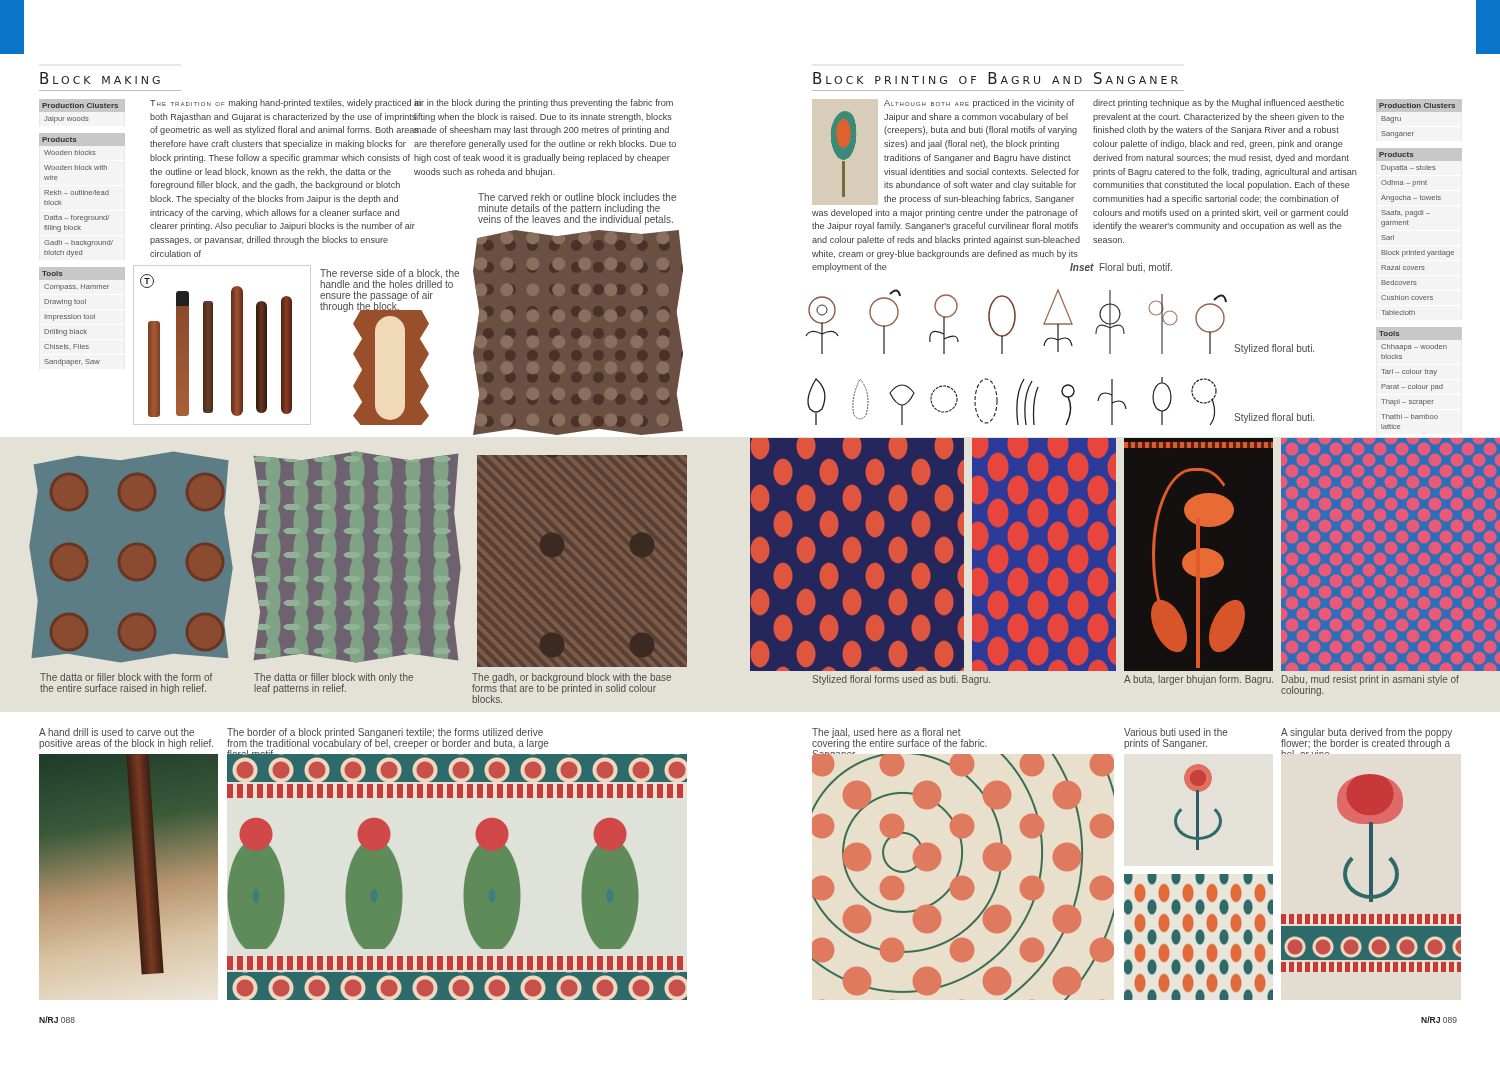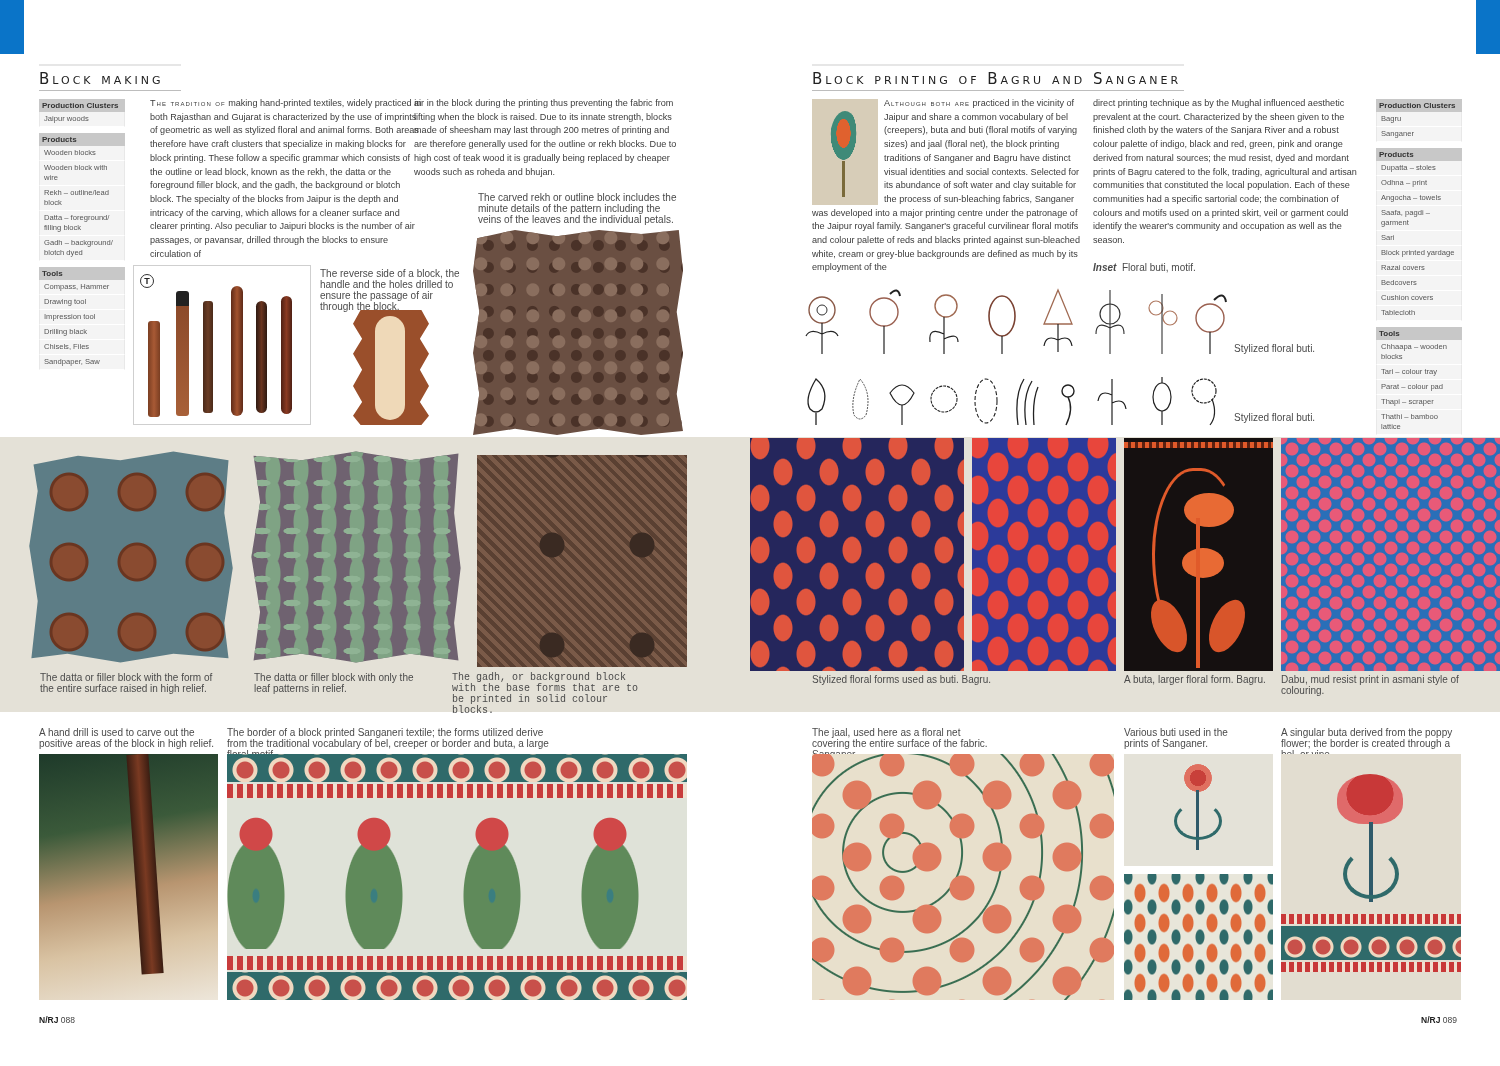--- a/index.html
+++ b/index.html
@@ -97,21 +97,21 @@
 <div class="abs caption" style="left:478px; top:192px; width:200px;">The carved rekh or outline block includes the minute details of the pattern including the veins of the leaves and the individual petals.</div>
 
 <div class="abs img" style="left:473px; top:230px; width:210px; height:205px; background:radial-gradient(circle at 30% 30%, #8a6e5e 0 6px, transparent 7px) 0 0/26px 26px, radial-gradient(circle at 70% 70%, #4a3228 0 5px, transparent 6px) 0 0/22px 22px, #6a4f42; clip-path:polygon(2% 4%,20% 0,40% 3%,60% 0,80% 2%,98% 0,100% 20%,97% 40%,100% 60%,97% 80%,100% 98%,80% 100%,60% 97%,40% 100%,20% 97%,0 100%,3% 80%,0 60%,3% 40%,0 20%);"></div>
 
 <div class="abs img" style="left:25px; top:447px; width:212px; height:220px; background:radial-gradient(circle, #8a4b30 0 16px, #6a3520 17px 19px, transparent 20px) 10px 10px/68px 70px, #5d7d86; clip-path:polygon(4% 8%,25% 4%,45% 6%,70% 2%,96% 6%,94% 30%,98% 55%,94% 80%,96% 96%,70% 94%,45% 98%,20% 94%,3% 96%,6% 70%,2% 45%,6% 20%);"></div>
 <div class="abs img" style="left:247px; top:447px; width:218px; height:220px; background:radial-gradient(ellipse 10px 4px, #8fb394 0 8px, transparent 9px) 0 0/30px 24px, radial-gradient(ellipse 4px 9px, #7fa384 0 7px, transparent 8px) 12px 10px/28px 26px, #6f6270; clip-path:polygon(3% 4%,25% 6%,50% 2%,75% 6%,97% 3%,95% 30%,98% 55%,95% 80%,97% 97%,75% 94%,50% 98%,25% 94%,3% 97%,6% 75%,2% 50%,6% 25%);"></div>
 <div class="abs img" style="left:477px; top:455px; width:210px; height:212px; background:radial-gradient(circle, #3a2a22 0 12px, transparent 13px) 30px 40px/90px 100px, repeating-linear-gradient(45deg, #5a4032 0 4px, #7a5a48 4px 8px), #6a4d3d;"></div>
 
 <div class="abs caption" style="left:40px; top:672px; width:180px;">The datta or filler block with the form of the entire surface raised in high relief.</div>
 <div class="abs caption" style="left:254px; top:672px; width:170px;">The datta or filler block with only the leaf patterns in relief.</div>
-<div class="abs caption" style="left:452px; top:672px; width:200px;font-family:Liberation Mono, monospace;">The gadh, or background block with the base forms that are to be printed in solid colour blocks.</div>
+<div class="abs caption" style="left:472px; top:672px; width:200px;">The gadh, or background block with the base forms that are to be printed in solid colour blocks.</div>
 
 <div class="abs caption" style="left:39px; top:727px; width:180px;">A hand drill is used to carve out the positive areas of the block in high relief.</div>
 <div class="abs caption" style="left:227px; top:727px; width:330px;">The border of a block printed Sanganeri textile; the forms utilized derive from the traditional vocabulary of bel, creeper or border and buta, a large floral motif.</div>
 
 <div class="abs img" style="left:39px; top:754px; width:179px; height:246px; background:linear-gradient(170deg, #1e3a2a 0%, #3b5a3a 30%, #b89570 55%, #d9c3a3 75%, #ede6da 100%);">
   <div style="position:absolute; left:95px; top:0; width:22px; height:220px; background:linear-gradient(90deg,#3a1d12,#7a3a22,#3a1d12); transform:rotate(-4deg);"></div>
 </div>
 <div class="abs img" style="left:227px; top:754px; width:460px; height:246px; background:#dfe2d8;">
   <div style="position:absolute; left:0; top:0; width:100%; height:28px; background:radial-gradient(circle, #c8504a 0 8px, #f0d8c0 9px 12px, transparent 13px) 0 2px/36px 28px, #2f6a6a;"></div>
   <div style="position:absolute; left:0; top:30px; width:100%; height:14px; background:repeating-linear-gradient(90deg, #c83c3c 0 6px, #f0e0d0 6px 10px);"></div>
@@ -126,21 +126,21 @@
 
 <div class="abs img" style="left:812px; top:99px; width:66px; height:106px; background:#d7cdb8;">
   <div style="position:absolute; left:18px; top:12px; width:30px; height:56px; border-radius:50% 50% 40% 40%; background:radial-gradient(ellipse at 45% 40%, #e0612e 0 30%, #3e8a78 31% 55%, transparent 56%);"></div>
   <div style="position:absolute; left:30px; top:62px; width:3px; height:36px; background:#7a6a3a;"></div>
 </div>
 
 <div class="abs body-text" style="left:812px; top:97px; width:272px;">
   <span style="float:left; width:72px; height:108px;"></span><span class="sc">Although both are</span><span> practiced in the vicinity of Jaipur and share a common vocabulary of bel (creepers), buta and buti (floral motifs of varying sizes) and jaal (floral net), the block printing traditions of Sanganer and Bagru have distinct visual identities and social contexts. Selected for its abundance of soft water and clay suitable for the process of sun-bleaching fabrics, Sanganer was developed into a major printing centre under the patronage of the Jaipur royal family. Sanganer's graceful curvilinear floral motifs and colour palette of reds and blacks printed against sun-bleached white, cream or grey-blue backgrounds are defined as much by its employment of the</span>
 </div>
 <div class="abs body-text" style="left:1093px; top:97px; width:272px;">direct printing technique as by the Mughal influenced aesthetic prevalent at the court. Characterized by the sheen given to the finished cloth by the waters of the Sanjara River and a robust colour palette of indigo, black and red, green, pink and orange derived from natural sources; the mud resist, dyed and mordant prints of Bagru catered to the folk, trading, agricultural and artisan communities that constituted the local population. Each of these communities had a specific sartorial code; the combination of colours and motifs used on a printed skirt, veil or garment could identify the wearer's community and occupation as well as the season.</div>
-<div class="abs caption" style="left:1093px; top:262px; width:200px;">
+<div class="abs caption" style="left:1070px; top:262px; width:200px;">
   <b style="font-style:italic;">Inset</b>&nbsp;&nbsp;<span>Floral buti, motif.</span>
 </div>
 
 <div class="abs infobox" style="left:1376px; top:99px;">
   <div class="group">
     <div class="hdr">Production Clusters</div>
     <div class="row">Bagru</div>
     <div class="row">Sanganer</div>
   </div>
   <div class="group">
@@ -252,21 +252,21 @@
   <div style="position:absolute; left:28px; top:30px; width:90px; height:190px; border:3px solid #e05a2a; border-radius:50% 50% 20% 60%; border-bottom-color:transparent; border-right-color:transparent;"></div>
   <div style="position:absolute; left:60px; top:55px; width:50px; height:34px; border-radius:50%; background:#e86a34;"></div>
   <div style="position:absolute; left:58px; top:110px; width:42px; height:30px; border-radius:50%; background:#e86a34;"></div>
   <div style="position:absolute; left:72px; top:80px; width:4px; height:150px; background:#e05a2a;"></div>
   <div style="position:absolute; left:30px; top:160px; width:30px; height:56px; border-radius:50%; background:#d8552a; transform:rotate(-25deg);"></div>
   <div style="position:absolute; left:88px; top:160px; width:30px; height:56px; border-radius:50%; background:#d8552a; transform:rotate(25deg);"></div>
 </div>
 <div class="abs img" style="left:1281px; top:438px; width:219px; height:233px; background:radial-gradient(circle, #e85a78 0 6px, transparent 7px) 0 0/22px 22px, radial-gradient(circle, #e85a78 0 6px, transparent 7px) 11px 11px/22px 22px, #2a6fb8;"></div>
 
 <div class="abs caption" style="left:812px; top:674px;">Stylized floral forms used as buti. Bagru.</div>
-<div class="abs caption" style="left:1124px; top:674px;">A buta, larger floral form. Bagru.</div>
+<div class="abs caption" style="left:1124px; top:674px;">A buta, larger bhujan form. Bagru.</div>
 <div class="abs caption" style="left:1281px; top:674px;">Dabu, mud resist print in asmani style of colouring.</div>
 
 <div class="abs caption" style="left:812px; top:727px; width:180px;">The jaal, used here as a floral net covering the entire surface of the fabric. Sanganer.</div>
 <div class="abs caption" style="left:1124px; top:727px; width:110px;">Various buti used in the prints of Sanganer.</div>
 <div class="abs caption" style="left:1281px; top:727px; width:180px;">A singular buta derived from the poppy flower; the border is created through a bel, or vine.</div>
 
 <div class="abs img" style="left:812px; top:754px; width:302px; height:246px; background:radial-gradient(circle, #e07a5e 0 14px, transparent 15px) 10px 10px/70px 62px, radial-gradient(circle, #e07a5e 0 12px, transparent 13px) 45px 41px/70px 62px, repeating-radial-gradient(circle at 30% 40%, transparent 0 18px, #3a6e52 19px 20px, transparent 21px 40px), #e8e0cc;"></div>
 <div class="abs img" style="left:1124px; top:754px; width:149px; height:112px; background:#e4e2d8;">
   <div style="position:absolute; left:60px; top:10px; width:28px; height:28px; border-radius:50%; background:radial-gradient(circle, #c8403a 0 40%, #e07060 41% 70%, transparent 71%);"></div>
   <div style="position:absolute; left:72px; top:36px; width:3px; height:60px; background:#2f5a6a;"></div>

